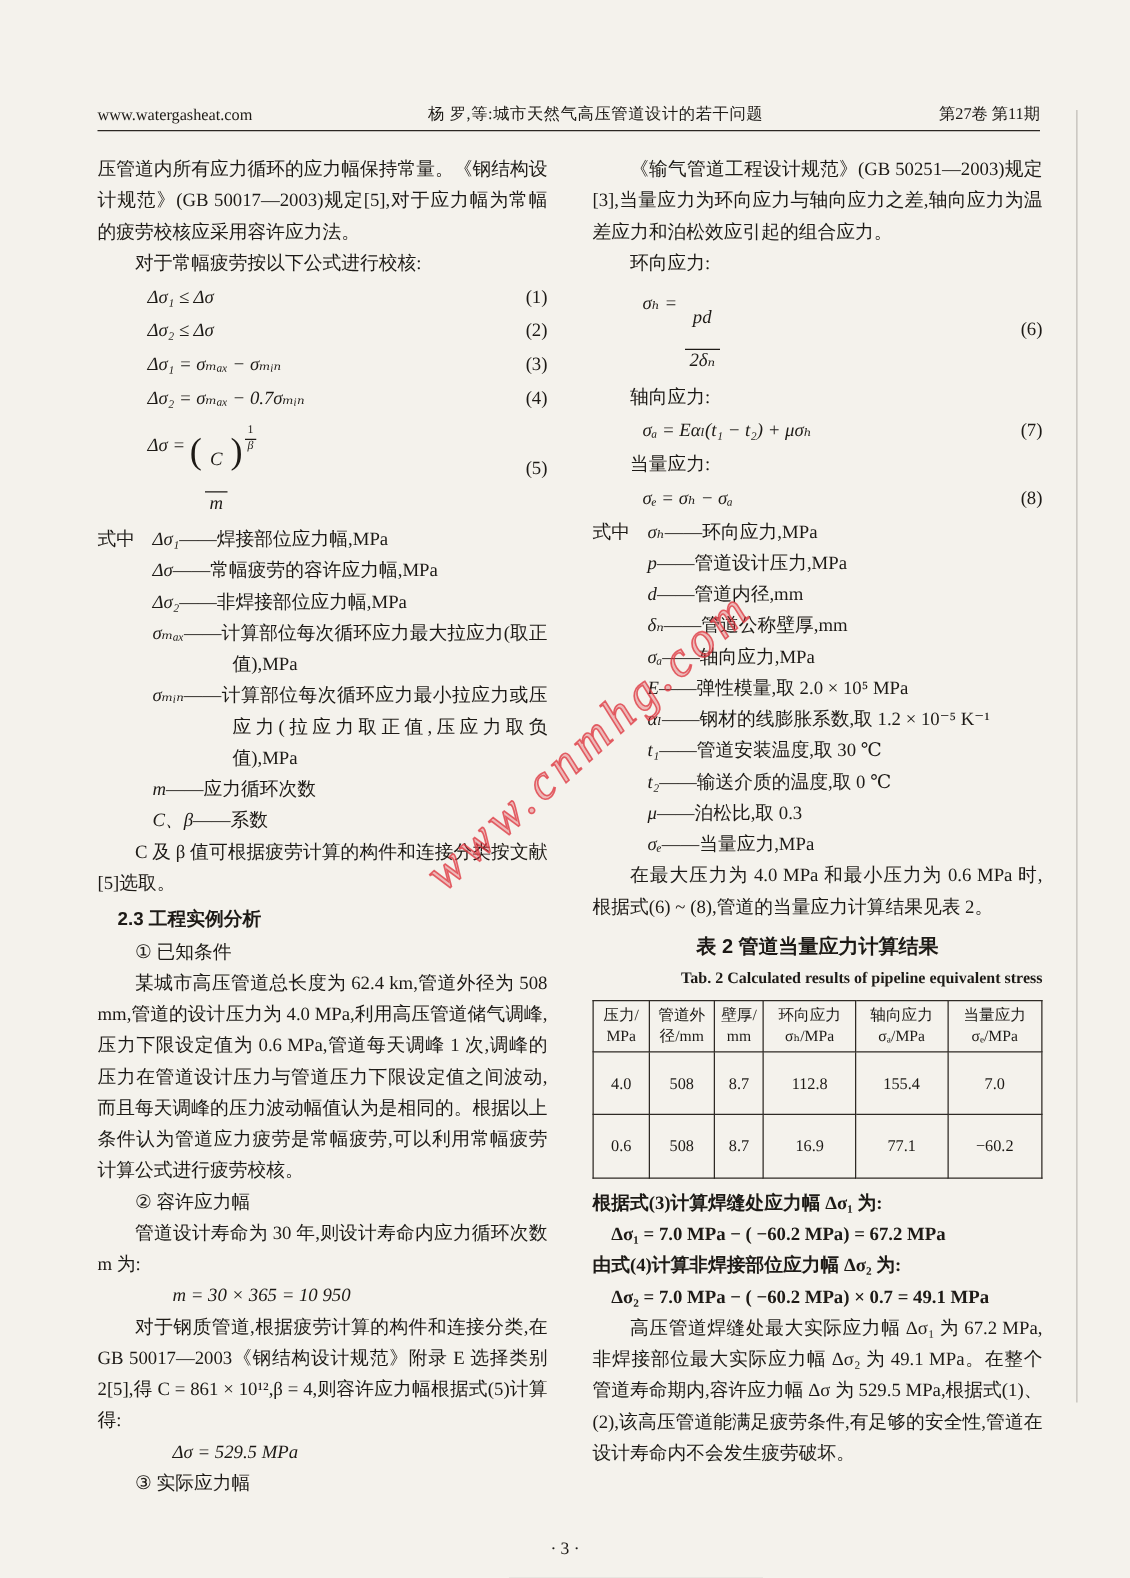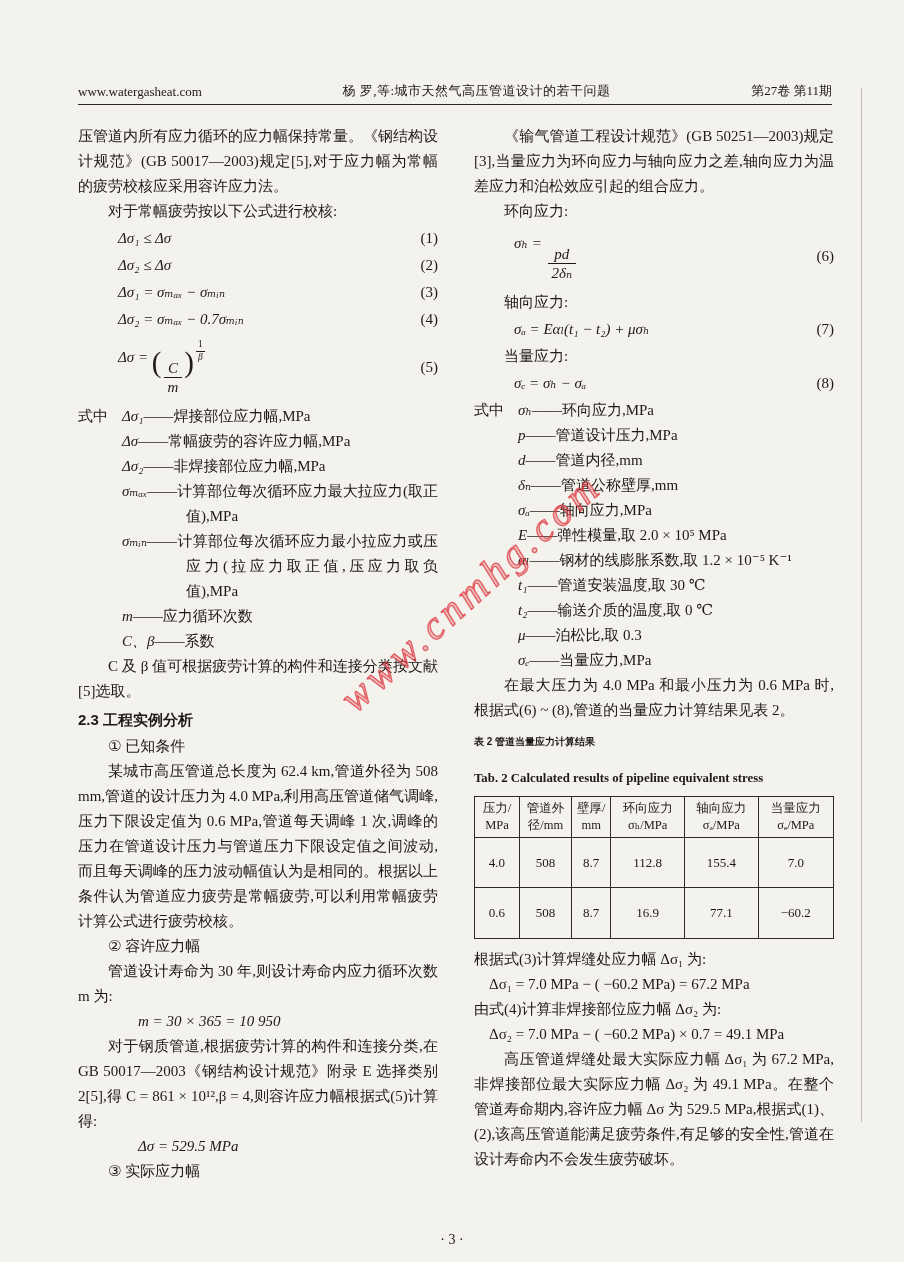--- a/index.html
+++ b/index.html
@@ -18,42 +18,42 @@
     color:rgba(222,52,62,0.30); -webkit-text-stroke:1.3px rgba(222,52,62,0.75);
     pointer-events:none; z-index:5;
   }
   .header { position:absolute; left:78px; right:72px; top:82px; display:flex; justify-content:space-between; align-items:flex-end; font-size:13px; }
   .header .mid { font-size:13px; letter-spacing:0.5px; }
   .rule { position:absolute; left:78px; right:72px; top:104px; border-top:1.6px solid #2b2722; }
   .columns { position:absolute; left:78px; right:70px; top:124px; display:flex; gap:36px; }
   .col { width:367px; font-size:15px; line-height:25px; text-align:justify; }
   p { text-indent:2em; }
   p.noindent { text-indent:0; }
-  .h-section { font-weight:bold; font-family:"Liberation Sans","DejaVu Sans",sans-serif; font-size:15px; margin:3px 0 2px; }
+  .h-section { font-weight:bold; font-family:"Liberation Sans","DejaVu Sans",sans-serif; font-size:15px; margin:3px 16px 2px; }
   .subhead { text-indent:2em; }
   .eq { display:flex; align-items:center; margin:2px 0; }
   .eq .eq-f { margin-left:40px; }
   .eq .eq-n { margin-left:auto; }
   .it { font-style:italic; }
   .eq5 { margin:7px 0; }
   .frac { display:inline-flex; flex-direction:column; align-items:center; vertical-align:-0.75em; margin:0 2px; text-align:center; }
   .frac .fnum { display:block; line-height:1.12; padding:0 4px; }
-  .frac .fden { display:block; line-height:1.25; padding:0 4px; border-top:1px solid #1d1a16; }
+  .frac .fden { display:block; line-height:1.25; padding:0 4px; border-top:1px solid #1d1a16;margin-top:16px; }
   .paren { font-size:29px; font-weight:400; font-style:normal; vertical-align:-0.33em; line-height:1; }
   .supfrac { display:inline-flex; flex-direction:column; align-items:center; font-size:9.5px; line-height:1.25; vertical-align:15px; margin-left:2px; }
   .supfrac .fden { border-top:1px solid #1d1a16; padding:0 2px; }
   .def { padding-left:108px; text-indent:-64px; }
   .def .term { font-style:italic;margin-top:28px; }
   .def.first { position:relative; }
   .def.first .shizhong { position:absolute; left:0; top:0; text-indent:0; }
-  .formula-line { text-indent:1em; }
+  .formula-line { text-indent:1em;font-weight:bold; }
   .formula-center { margin-left:60px; }
   .tbl-wrap { margin:6px 0 8px; }
-  .tbl-caption-cn { text-align:left; font-weight:bold; font-size:10px; text-indent:0; font-family:"Liberation Sans","DejaVu Sans",sans-serif; margin-top:4px; }
-  .tbl-caption-en { text-align:left; font-weight:bold; font-size:12.8px; text-indent:0; margin:12px 0 5px; }
+  .tbl-caption-cn { text-align:center; font-weight:bold; font-size:16px; text-indent:0; font-family:"Liberation Sans","DejaVu Sans",sans-serif; margin-top:4px; }
+  .tbl-caption-en { text-align:right; font-weight:bold; font-size:12.8px; text-indent:0; margin:0 0 5px; }
   table { width:100%; border-collapse:collapse; table-layout:fixed; }
   th,td { border:1px solid #2e2a25; text-align:center; vertical-align:middle; font-weight:normal; font-size:12.5px; line-height:1.35; padding:3px 1px; }
   td { font-size:13px; padding:16px 1px;text-align:center; }
   .footer { position:absolute; left:0; right:0; bottom:14px; text-align:center; font-size:14px; }
 </style>
 </head>
 <body>
 
 <div class="page">
 

